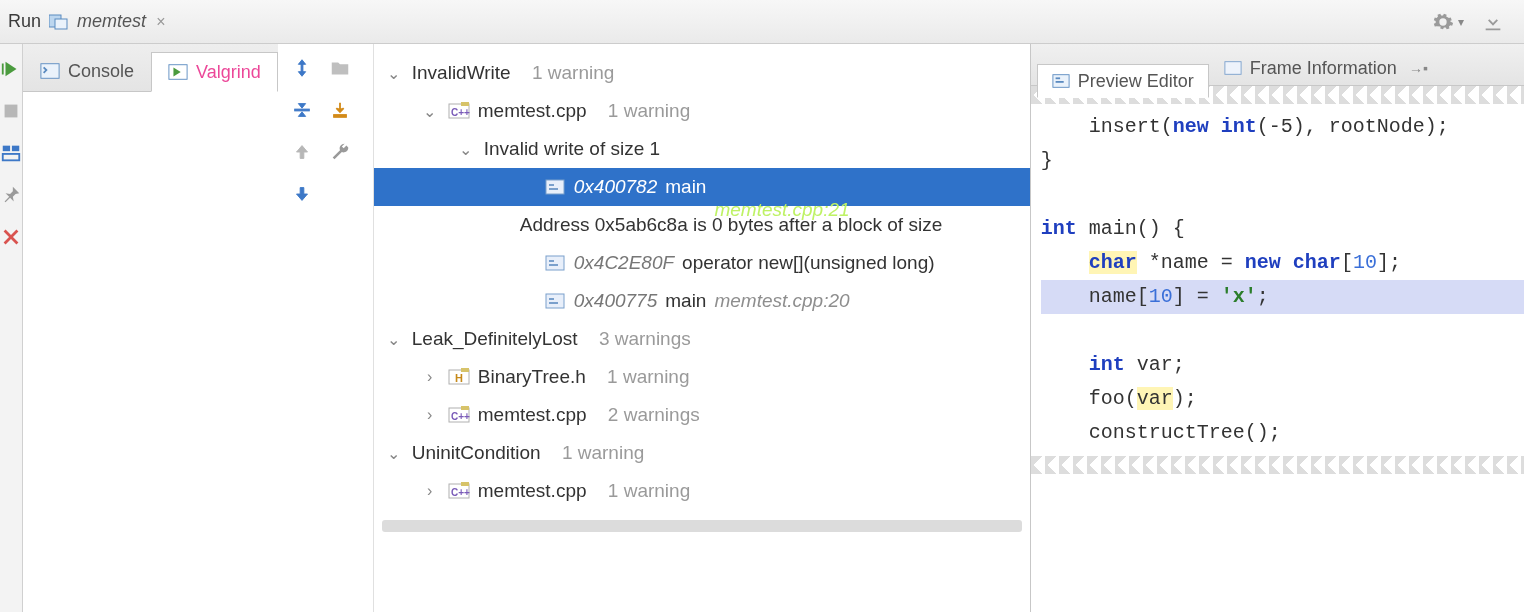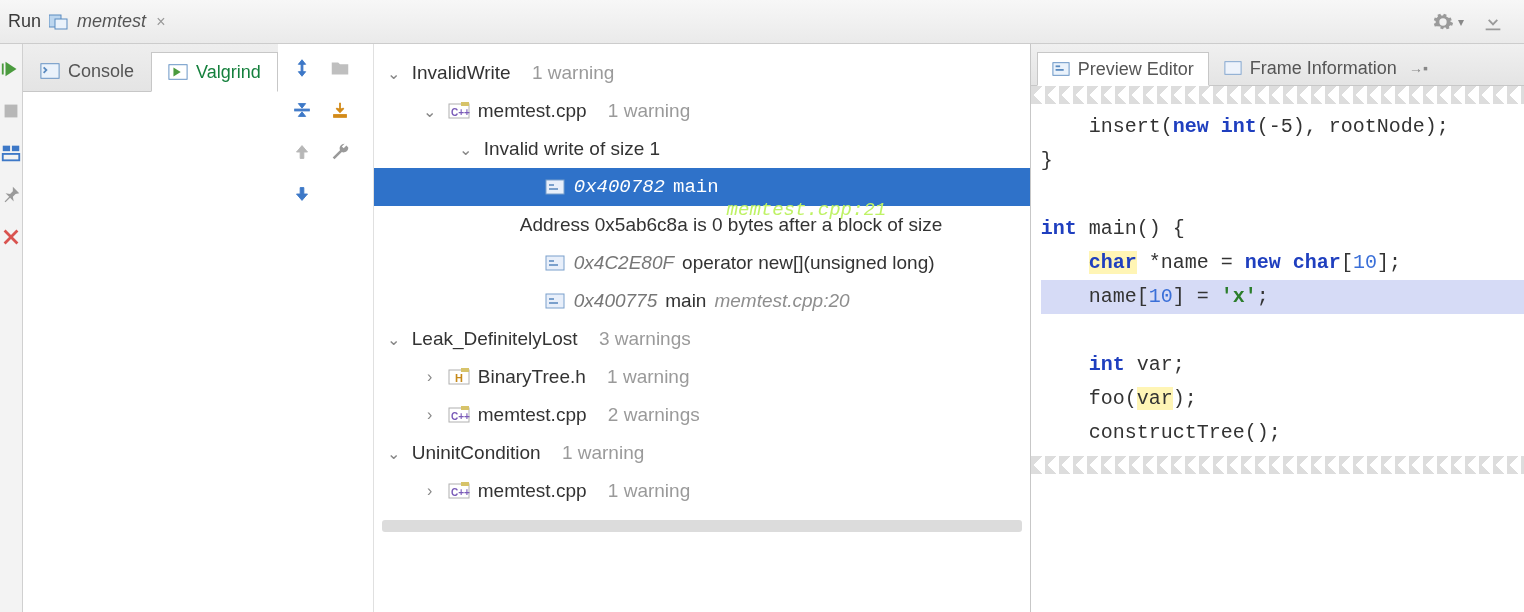--- a/index.html
+++ b/index.html
@@ -70,21 +70,21 @@
     padding:0 16px;
     display:flex; align-items:center; gap:8px;
     border:1px solid transparent;
     color:#555;
     cursor:pointer;
   }
   .tab.active {
     background:#fff;
     border:1px solid #c7c7c7;
     border-bottom:1px solid #fff;
-    color:#15803d;
+    color:#ec4899;
     position:relative; top:1px;
   }
   .tab-icon { width:20px; height:18px; }
 
   .body {
     flex:1;
     display:flex;
   }
   .tree-toolbar {
     width:96px;
@@ -111,21 +111,20 @@
   }
   .tree-row {
     display:flex; align-items:center; gap:8px;
     height:38px;
     padding-left:4px;
     white-space:nowrap;
   }
   .tree-row.selected {
     background:#2f72c9;
     color:#fff;
-    font-family:Liberation Mono, monospace;
   }
   .tree-row.selected .italic { color:#bef264;margin-top:45px; }
   .twisty { width:20px; text-align:center; color:#888; font-size:16px; }
   .tree-row.selected .twisty { color:#fff; }
   .node-icon { width:22px; height:20px; display:inline-flex; align-items:center; justify-content:center; }
   .node-icon svg { width:22px; height:20px; }
   .muted { color:#9a9a9a; }
   .italic { font-style:italic; color:#8e8e8e; }
   .tree-row.selected .addr { color:#fff; font-style:italic; }
   .addr { color:#777; font-style:italic; }
@@ -142,21 +141,21 @@
     border-bottom:1px solid #c7c7c7;
     display:flex; align-items:flex-end;
     padding-left:6px;
   }
   .rtab {
     height:34px; padding:0 14px; display:flex; align-items:center; gap:8px;
     border:1px solid transparent; color:#555; cursor:pointer;
   }
   .rtab.active {
     background:#fff; border:1px solid #c7c7c7; border-bottom:1px solid #fff;
-    position:relative; top:1px;
+    position:relative; top:13px;
   }
   .rtab-icon { width:18px; height:16px; }
   .arrow-out { font-size:14px; color:#888; margin-left:4px; }
 
   .zigzag {
     height:18px;
     background: repeating-linear-gradient(135deg,#ddd 0 8px, #fff 8px 16px),
                 repeating-linear-gradient(45deg,#ddd 0 8px, #fff 8px 16px);
     background-size: 14px 9px, 14px 9px;
     background-position: 0 0, 0 9px;

